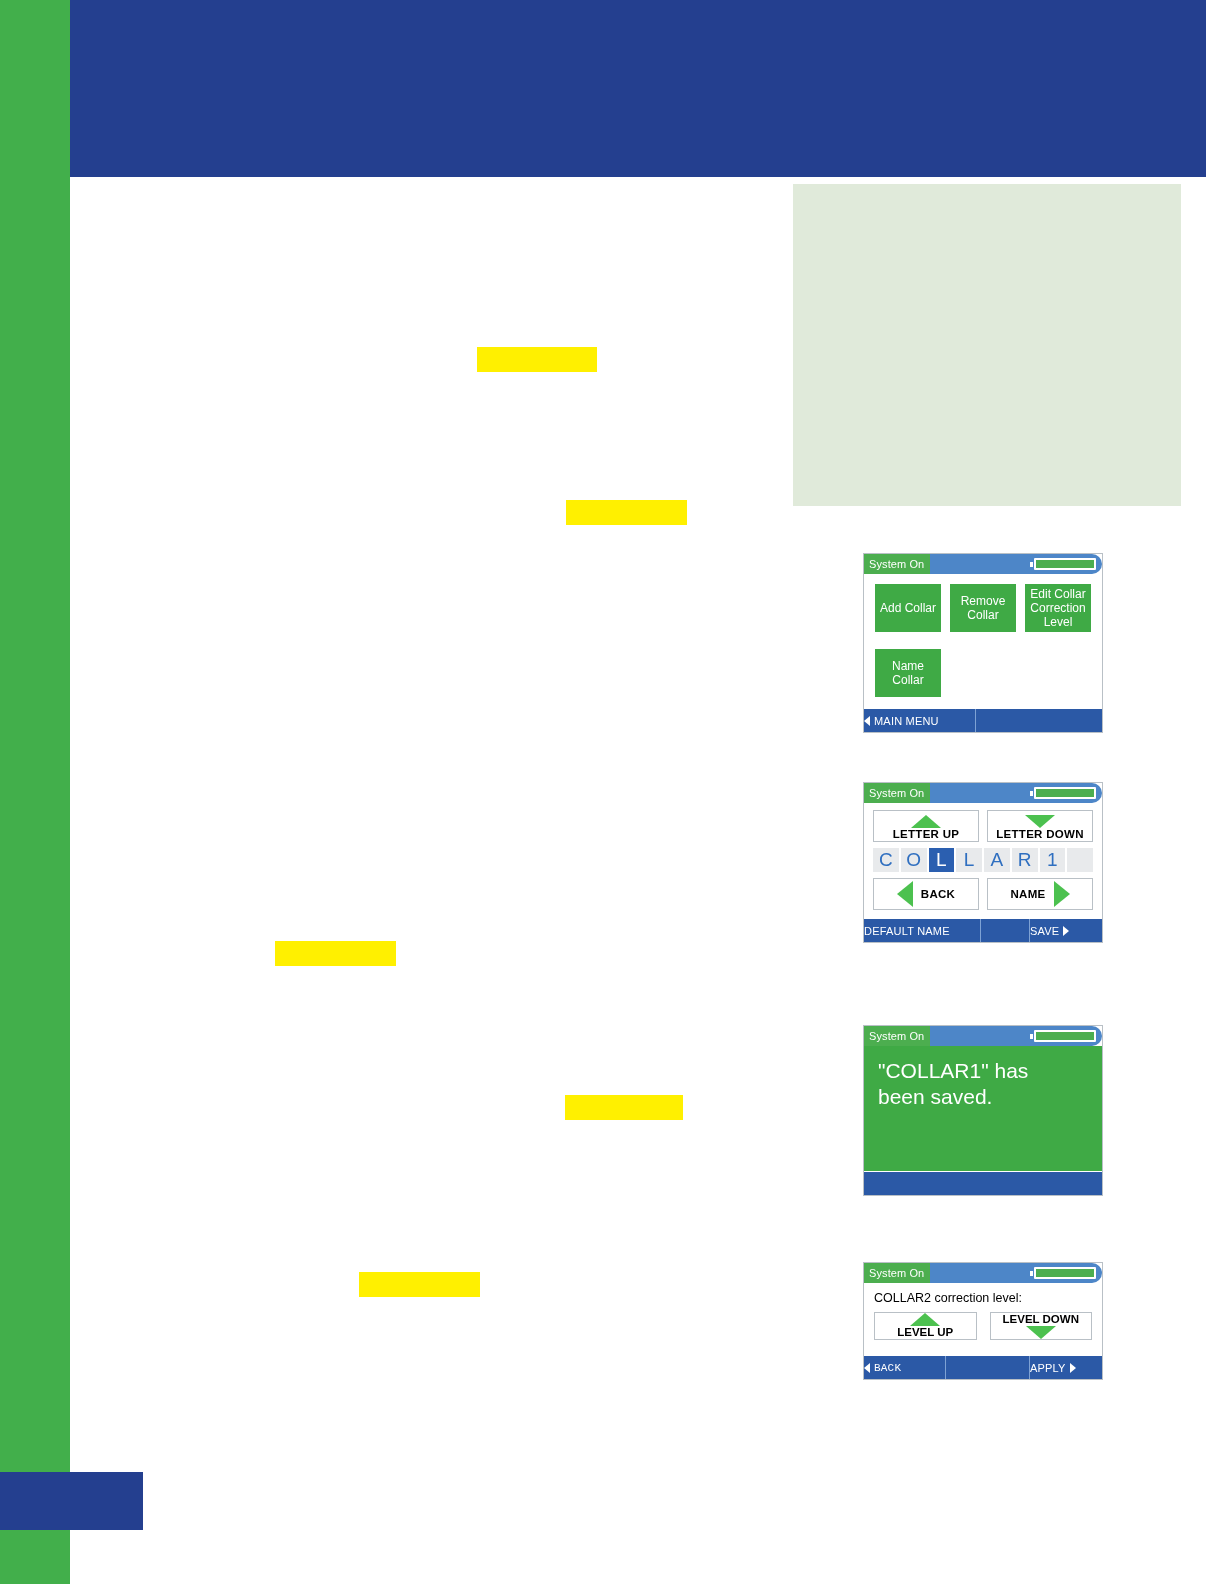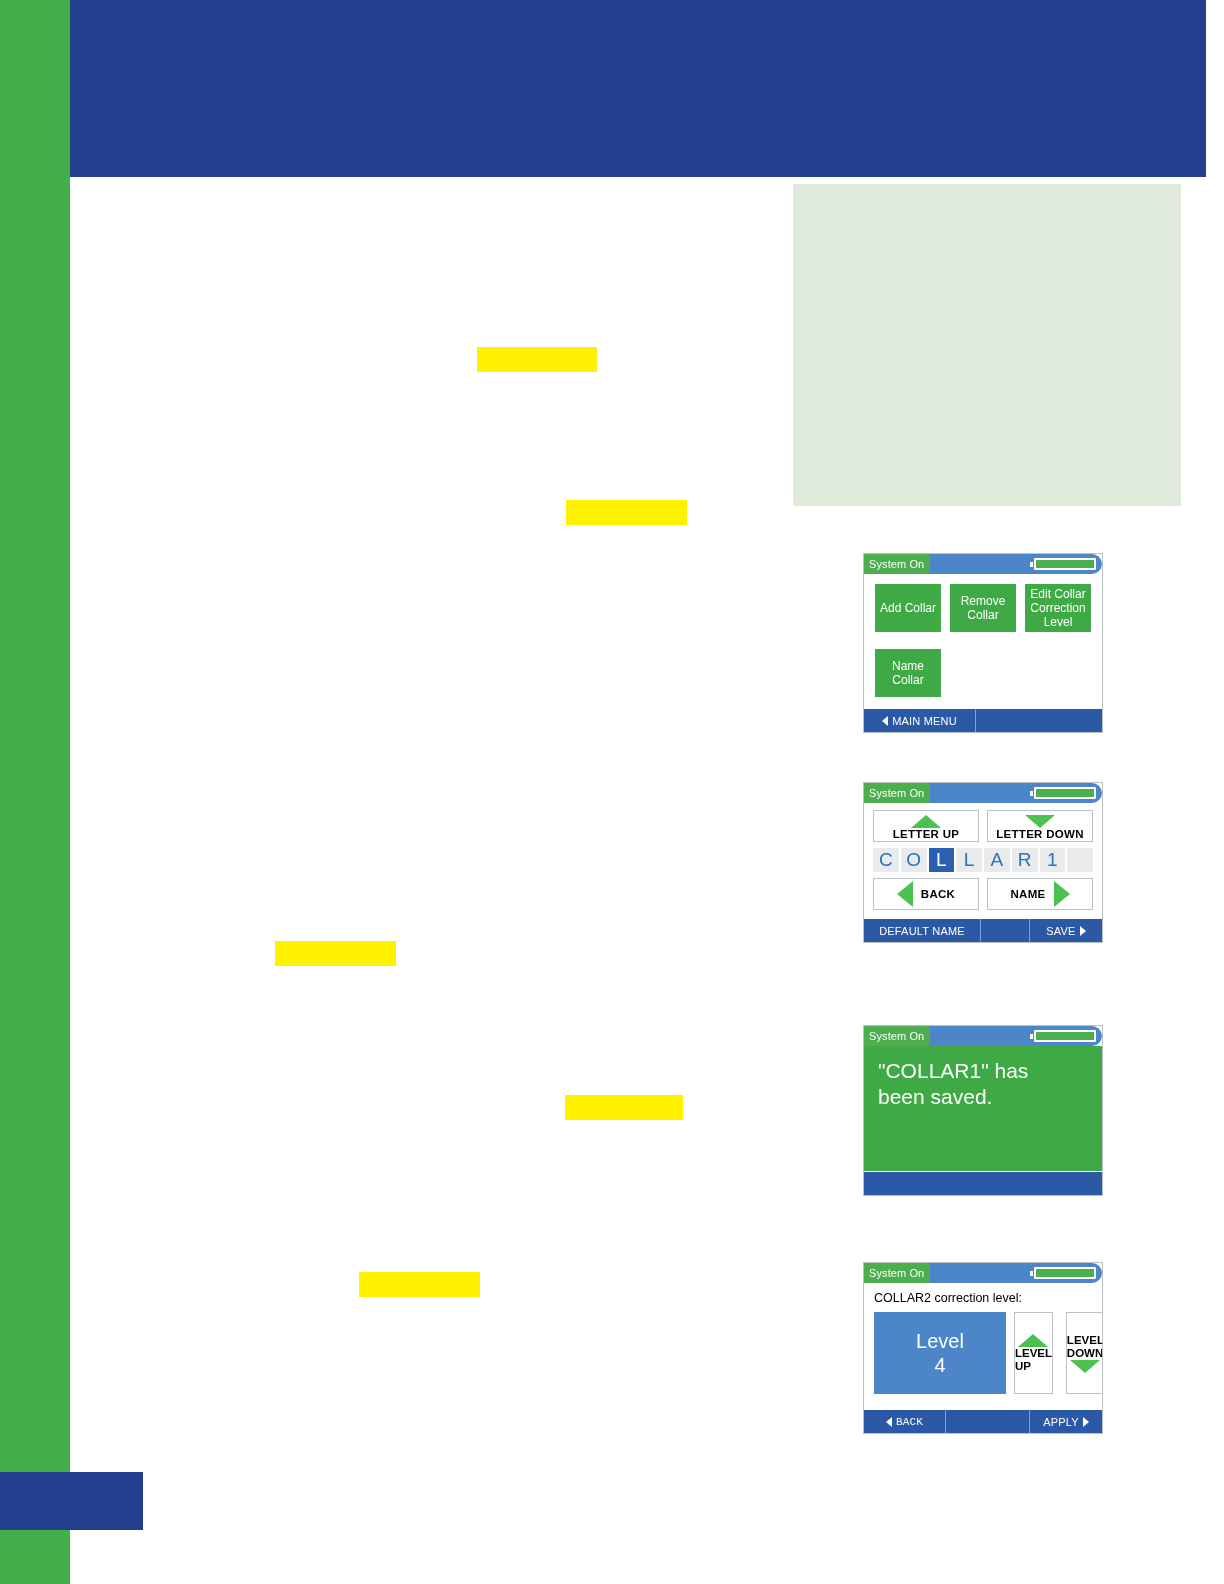--- a/index.html
+++ b/index.html
@@ -57,21 +57,21 @@
     content:"";position:absolute;left:-6px;top:2px;width:3px;height:5px;
     background:#ffffff;
   }
   .dev-body{background:#ffffff;}
   .dev-nav{
     height:23px;background:#2b59a6;display:flex;align-items:stretch;
     font-size:11px;color:#ffffff;
     border-top:1px solid #ffffff;
   }
   .dev-nav .seg{
-    display:flex;align-items:center;justify-content:center;
+    display:flex;align-items:center;
     border-right:1px solid #7ea2d4;box-sizing:border-box;
     white-space:nowrap;letter-spacing:.2px;
   }
   .dev-nav .seg:last-child{border-right:none;}
   .dev-nav .seg.blank{flex:0 0 auto;}
   .tri-l{
     display:inline-block;width:0;height:0;margin-right:4px;
     border-top:5px solid transparent;border-bottom:5px solid transparent;
     border-right:6px solid #ffffff;
   }
@@ -262,24 +262,20 @@
 
 <div class="device" style="left:863px;top:1262px;">
   <div class="dev-status">
     <span class="sys-on">System On</span>
     <span class="battery"></span>
   </div>
   <div class="dev-body">
     <div class="lvl-pad">
       <div class="lvl-title">COLLAR2 correction level:</div>
       <div class="lvl-row">
-        <div class="lvl-box">
-          <span>Level</span>
-          <span>4</span>
-        </div>
         <div class="lvl-keys">
           <div class="lvl-key">
             <span class="up-tri"></span>
             <span class="lbl">LEVEL UP</span>
           </div>
           <div class="lvl-key">
             <span class="lbl">LEVEL DOWN</span>
             <span class="down-tri"></span>
           </div>
         </div>

